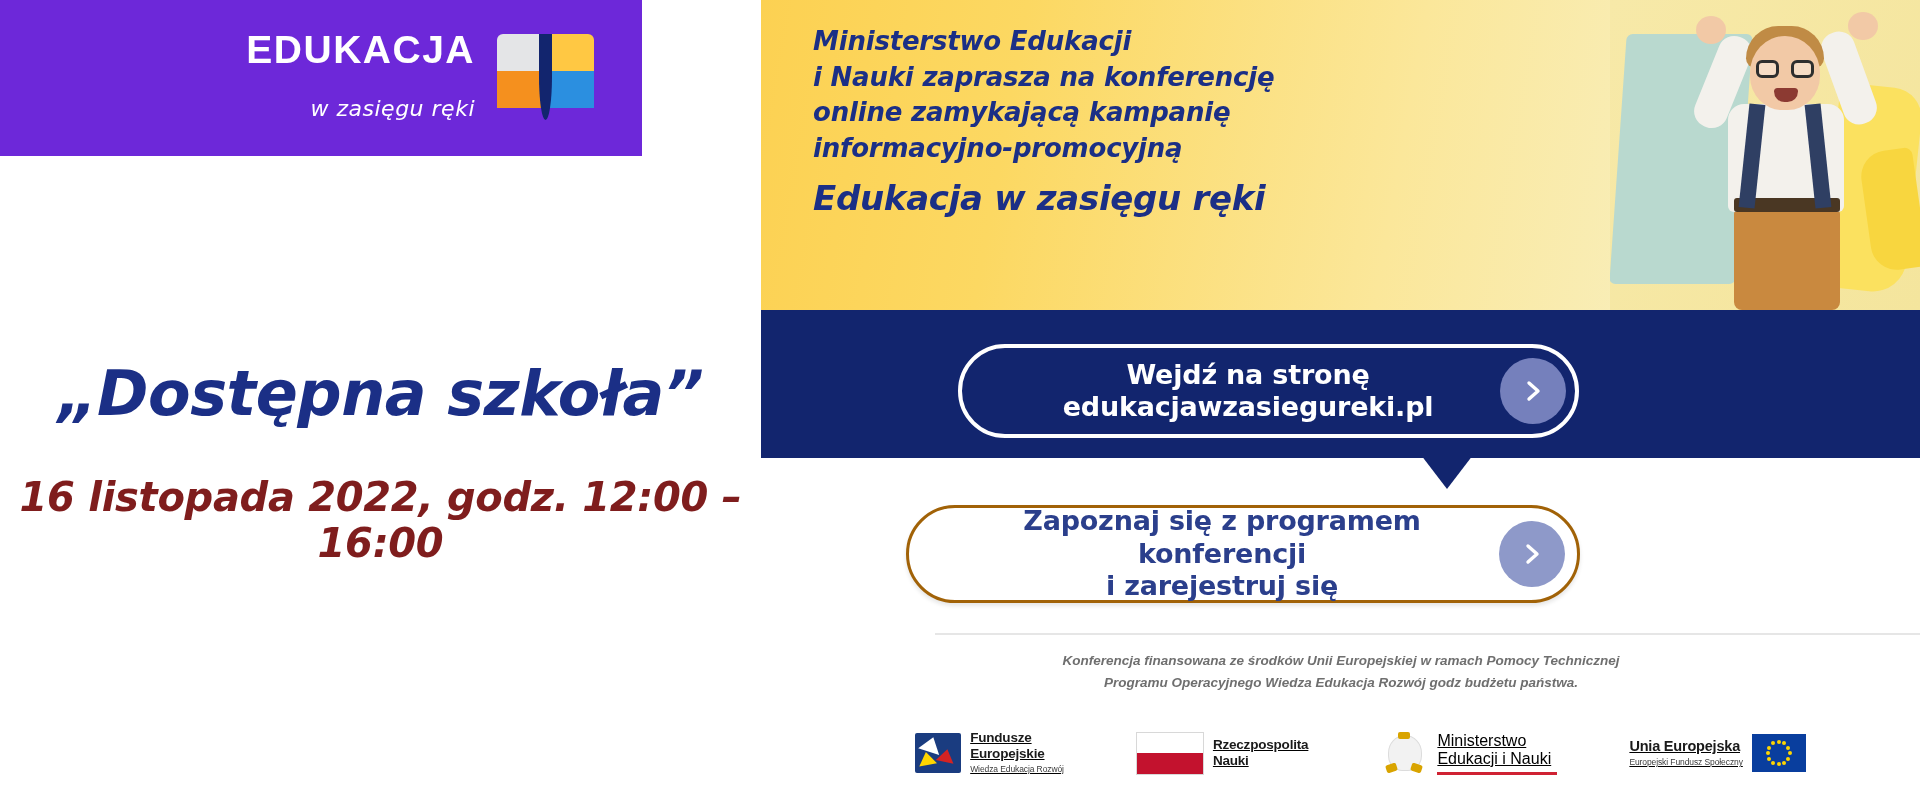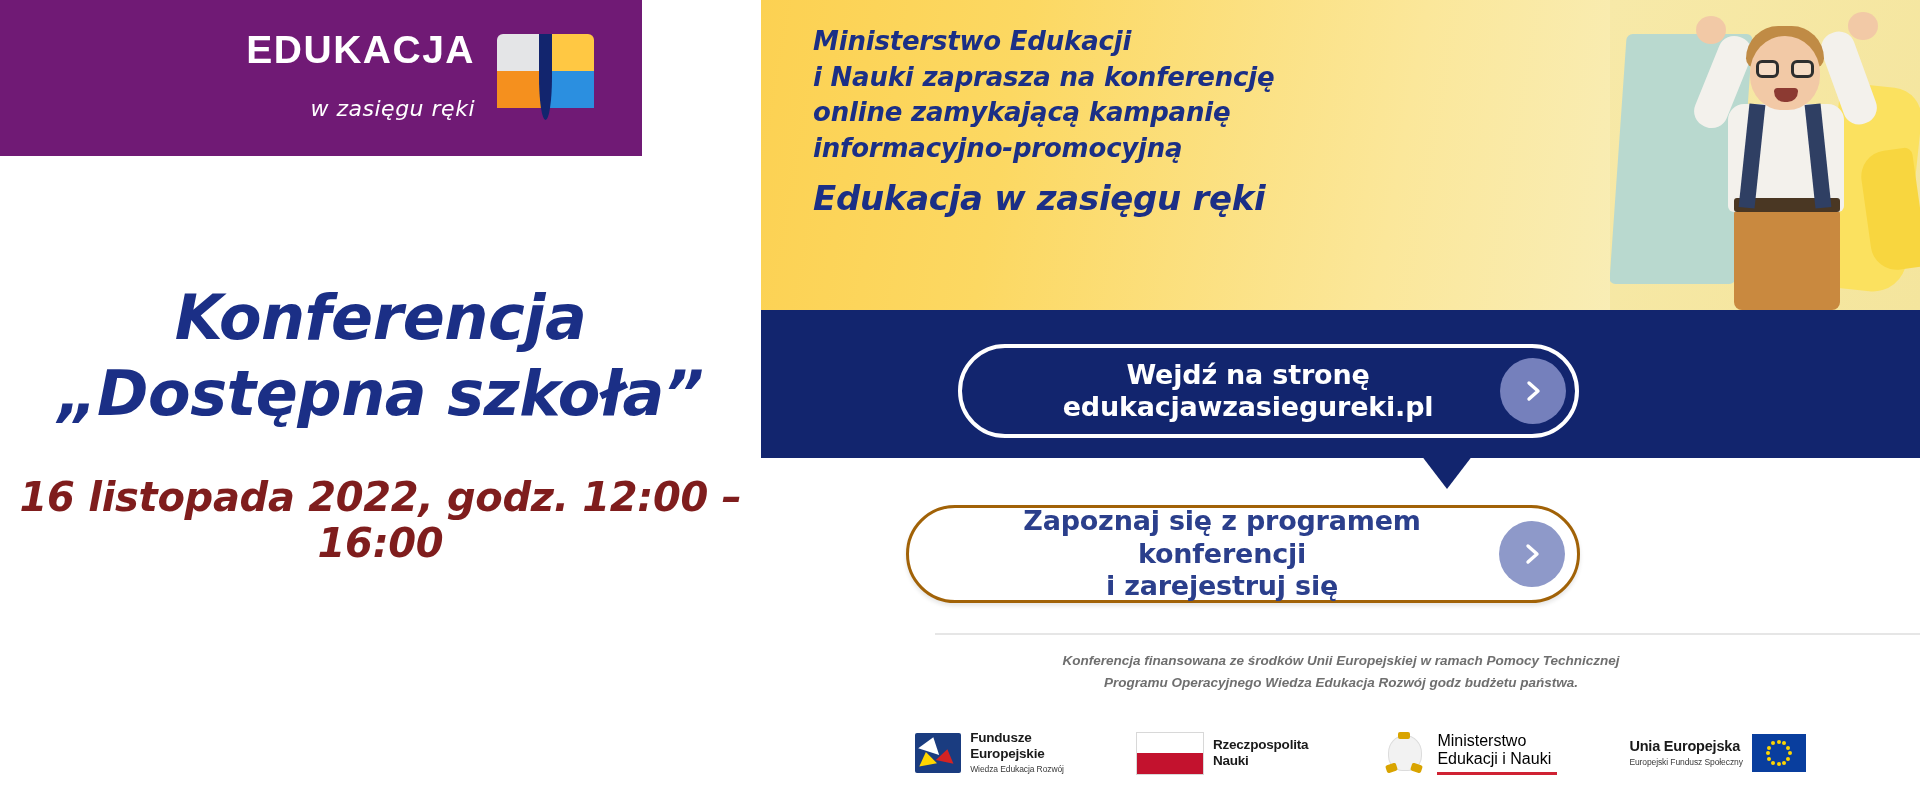--- a/index.html
+++ b/index.html
@@ -6,21 +6,21 @@
   body{
     width:1920px;height:810px;background:#ffffff;
     font-family:"Liberation Sans", sans-serif;
     overflow:hidden;
   }
   .page{position:relative;width:1920px;height:810px;background:#fff;}
 
   
   .left-panel{position:absolute;left:0;top:0;width:761px;height:810px;background:#fff;}
   .left-header{
-    position:absolute;left:0;top:0;width:642px;height:156px;background:#701a75;
+    position:absolute;left:0;top:0;width:642px;height:156px;background:#6d28d9;
   }
   .logo-wrap{
     position:absolute;right:48px;top:30px;
     display:flex;align-items:flex-start;gap:22px;
   }
   .logo-words{display:flex;flex-direction:column;align-items:flex-end;}
   .logo-title{
     color:#ffffff;font-size:39px;font-weight:bold;letter-spacing:1.5px;
     line-height:1;font-family:"Liberation Sans",sans-serif;
   }
@@ -150,20 +150,21 @@
   .sep-line{position:absolute;left:174px;top:633px;width:985px;height:2px;background:#e6e6e6;}
   .finance-note{
     position:absolute;left:120px;top:650px;width:920px;text-align:center;
     color:#6f6f6f;font-size:13.5px;font-style:italic;font-weight:bold;line-height:1.65;
     font-family:"Liberation Sans",sans-serif;
   }
   .logo-row{
     position:absolute;left:0;top:718px;width:1159px;height:70px;
     display:flex;align-items:center;justify-content:center;gap:72px;padding-left:40px;
     box-sizing:border-box;
+    text-decoration:underline;
   }
   .logo-item{display:flex;align-items:center;gap:9px;}
   .logo-item .lbl{display:flex;flex-direction:column;}
   .lbl .l1{font-size:13.5px;font-weight:bold;color:#1a1a1a;line-height:1.18;letter-spacing:-0.2px;}
   .lbl .l2{font-size:13.5px;font-weight:bold;color:#1a1a1a;line-height:1.18;letter-spacing:-0.2px;}
   .lbl .l3{font-size:8.5px;color:#3a3a3a;line-height:1.35;margin-top:2px;letter-spacing:-0.1px;}
   .fe-mark{width:46px;height:40px;background:#1a3c80;border-radius:2px;position:relative;overflow:hidden;}
   .fe-mark .s1{position:absolute;left:5px;top:4px;width:0;height:0;border-left:11px solid transparent;
       border-right:11px solid transparent;border-bottom:15px solid #ffffff;transform:rotate(18deg);}
   .fe-mark .s2{position:absolute;left:3px;top:19px;width:0;height:0;border-left:9px solid transparent;
@@ -204,21 +205,21 @@
           <span class="pg bk-bl"></span>
           <span class="pg bk-tr"></span>
           <span class="pg bk-br"></span>
           <span class="pg bk-spine"></span>
         </div>
       </div>
     </div>
 
     <div class="left-body">
       <h1 class="conf-title">
-        <span>Konferencja</span><br>
+        <br>
         <span>„Dostępna szkoła”</span>
       </h1>
       <div class="conf-date">16 listopada 2022, godz. 12:00 – 16:00</div>
     </div>
 
   </div>
 
   <div class="right-panel">
 
     <div class="banner">

